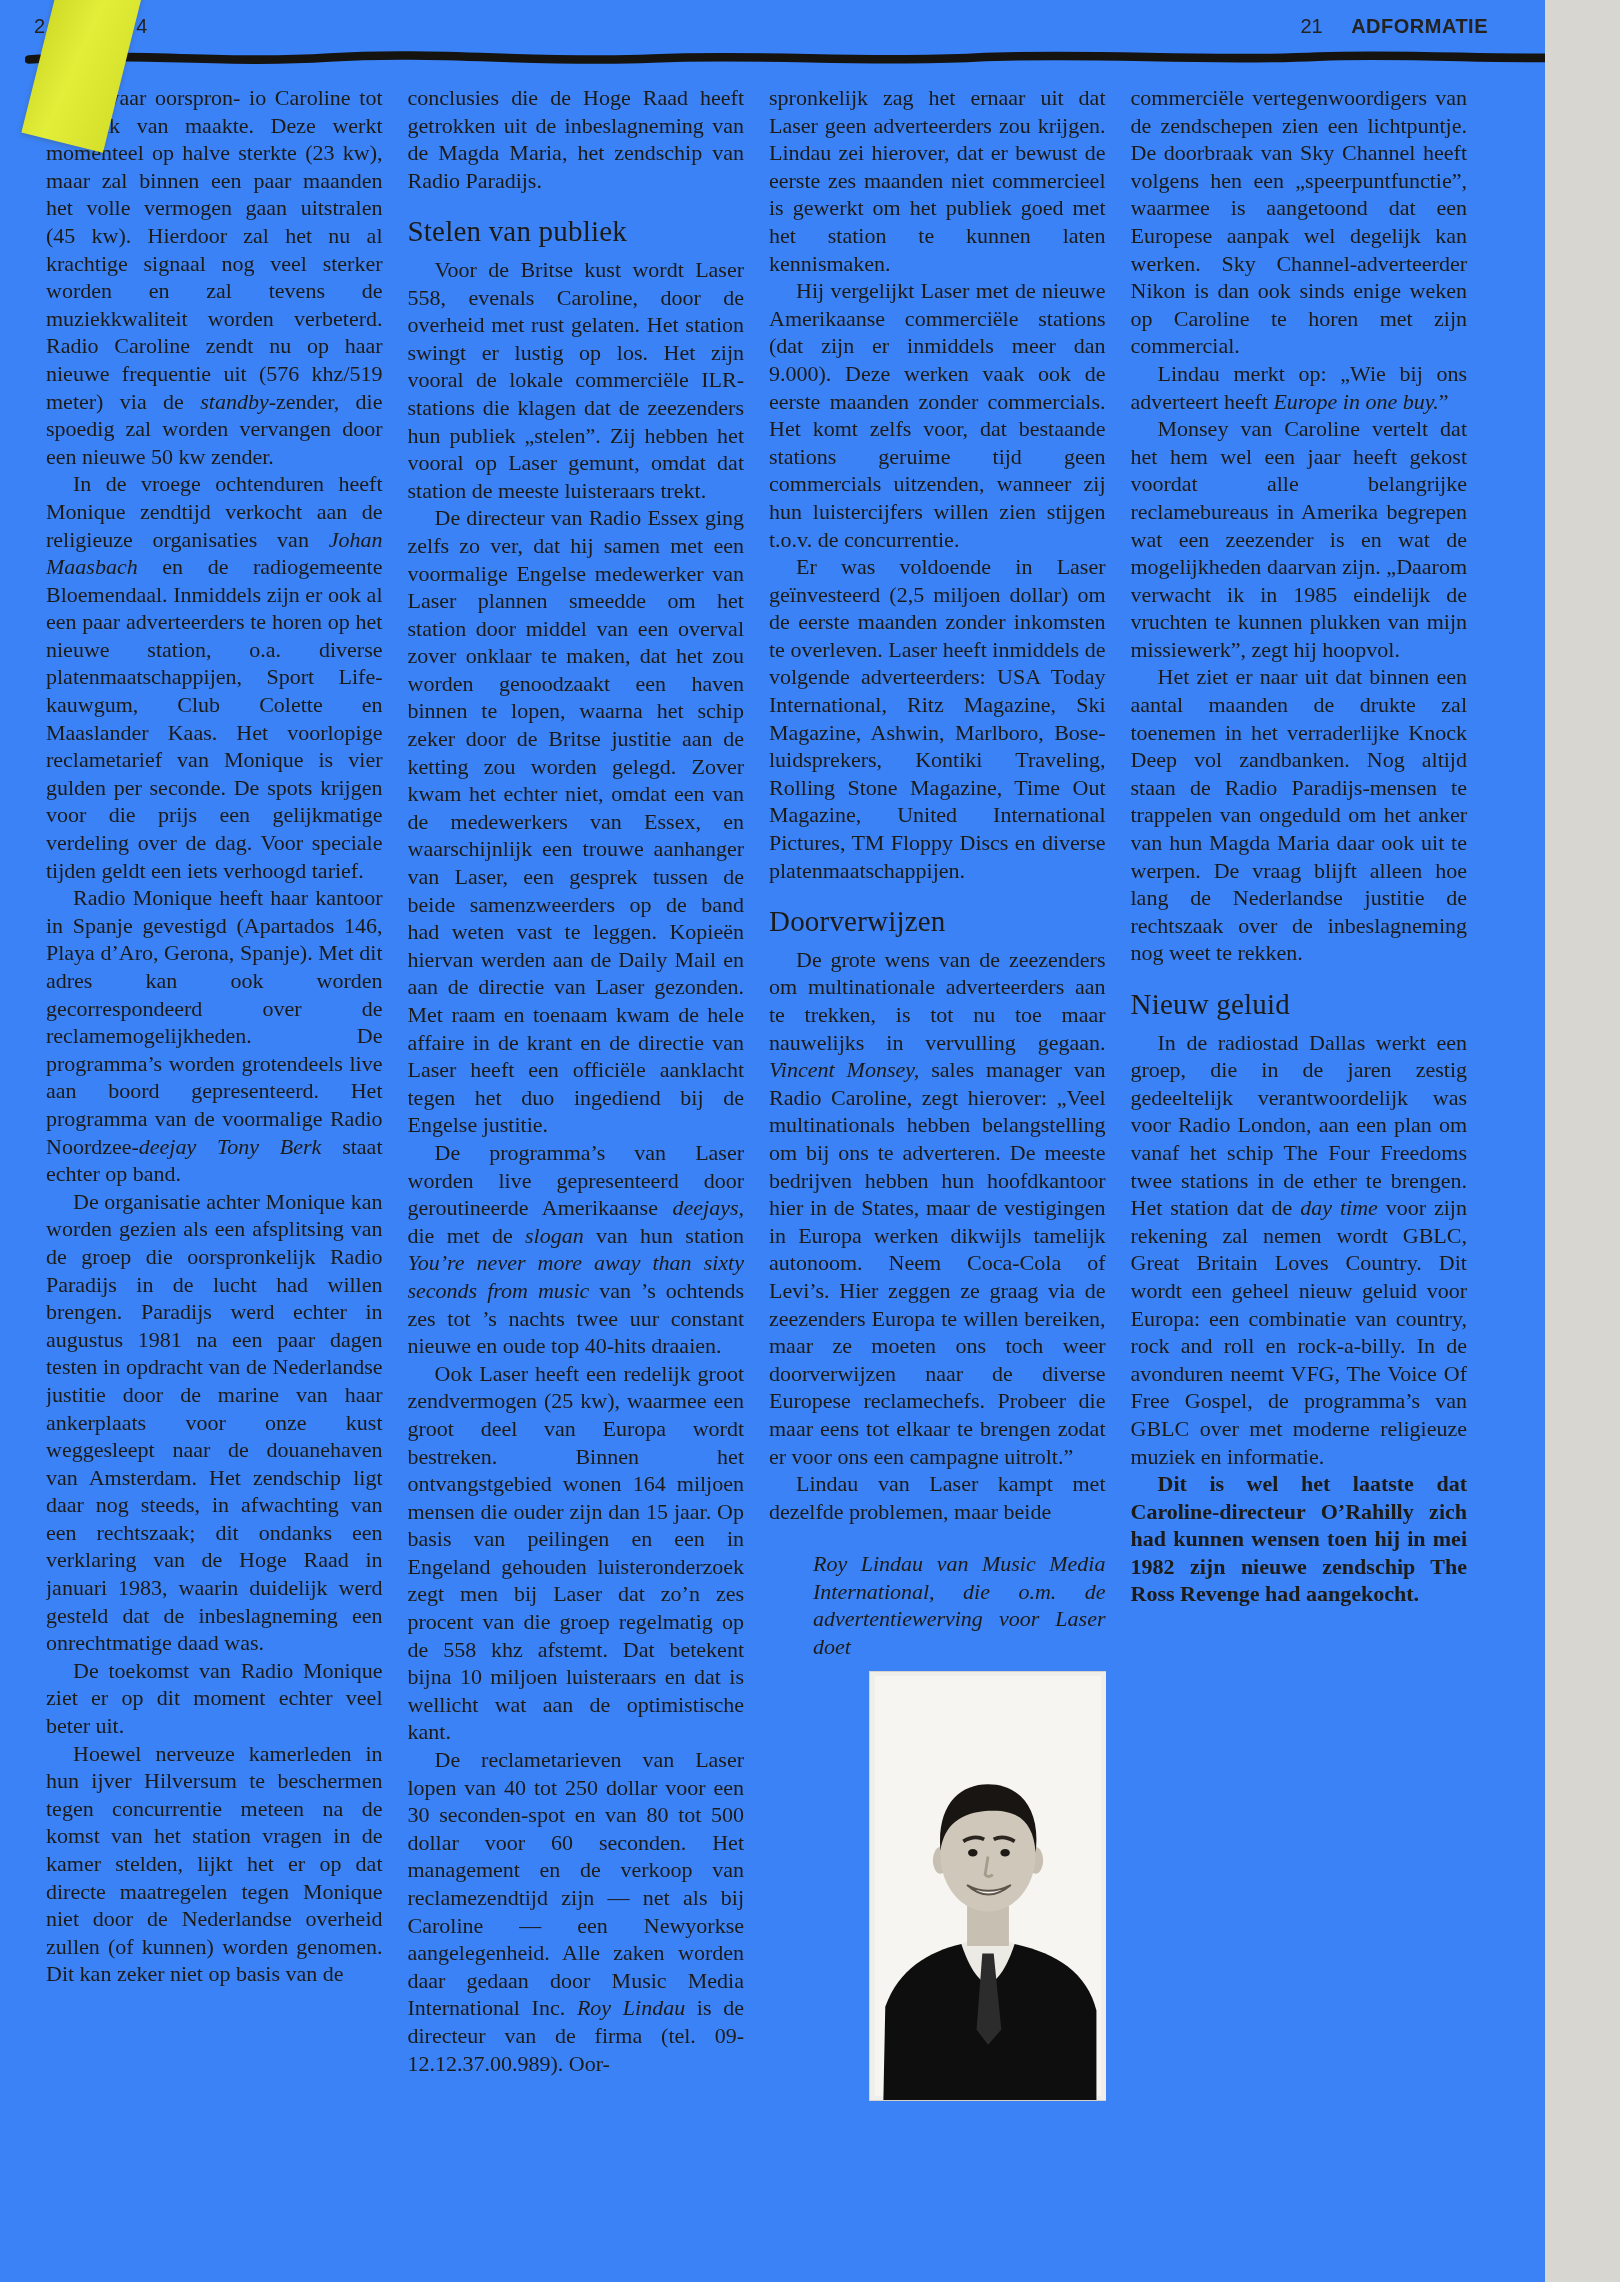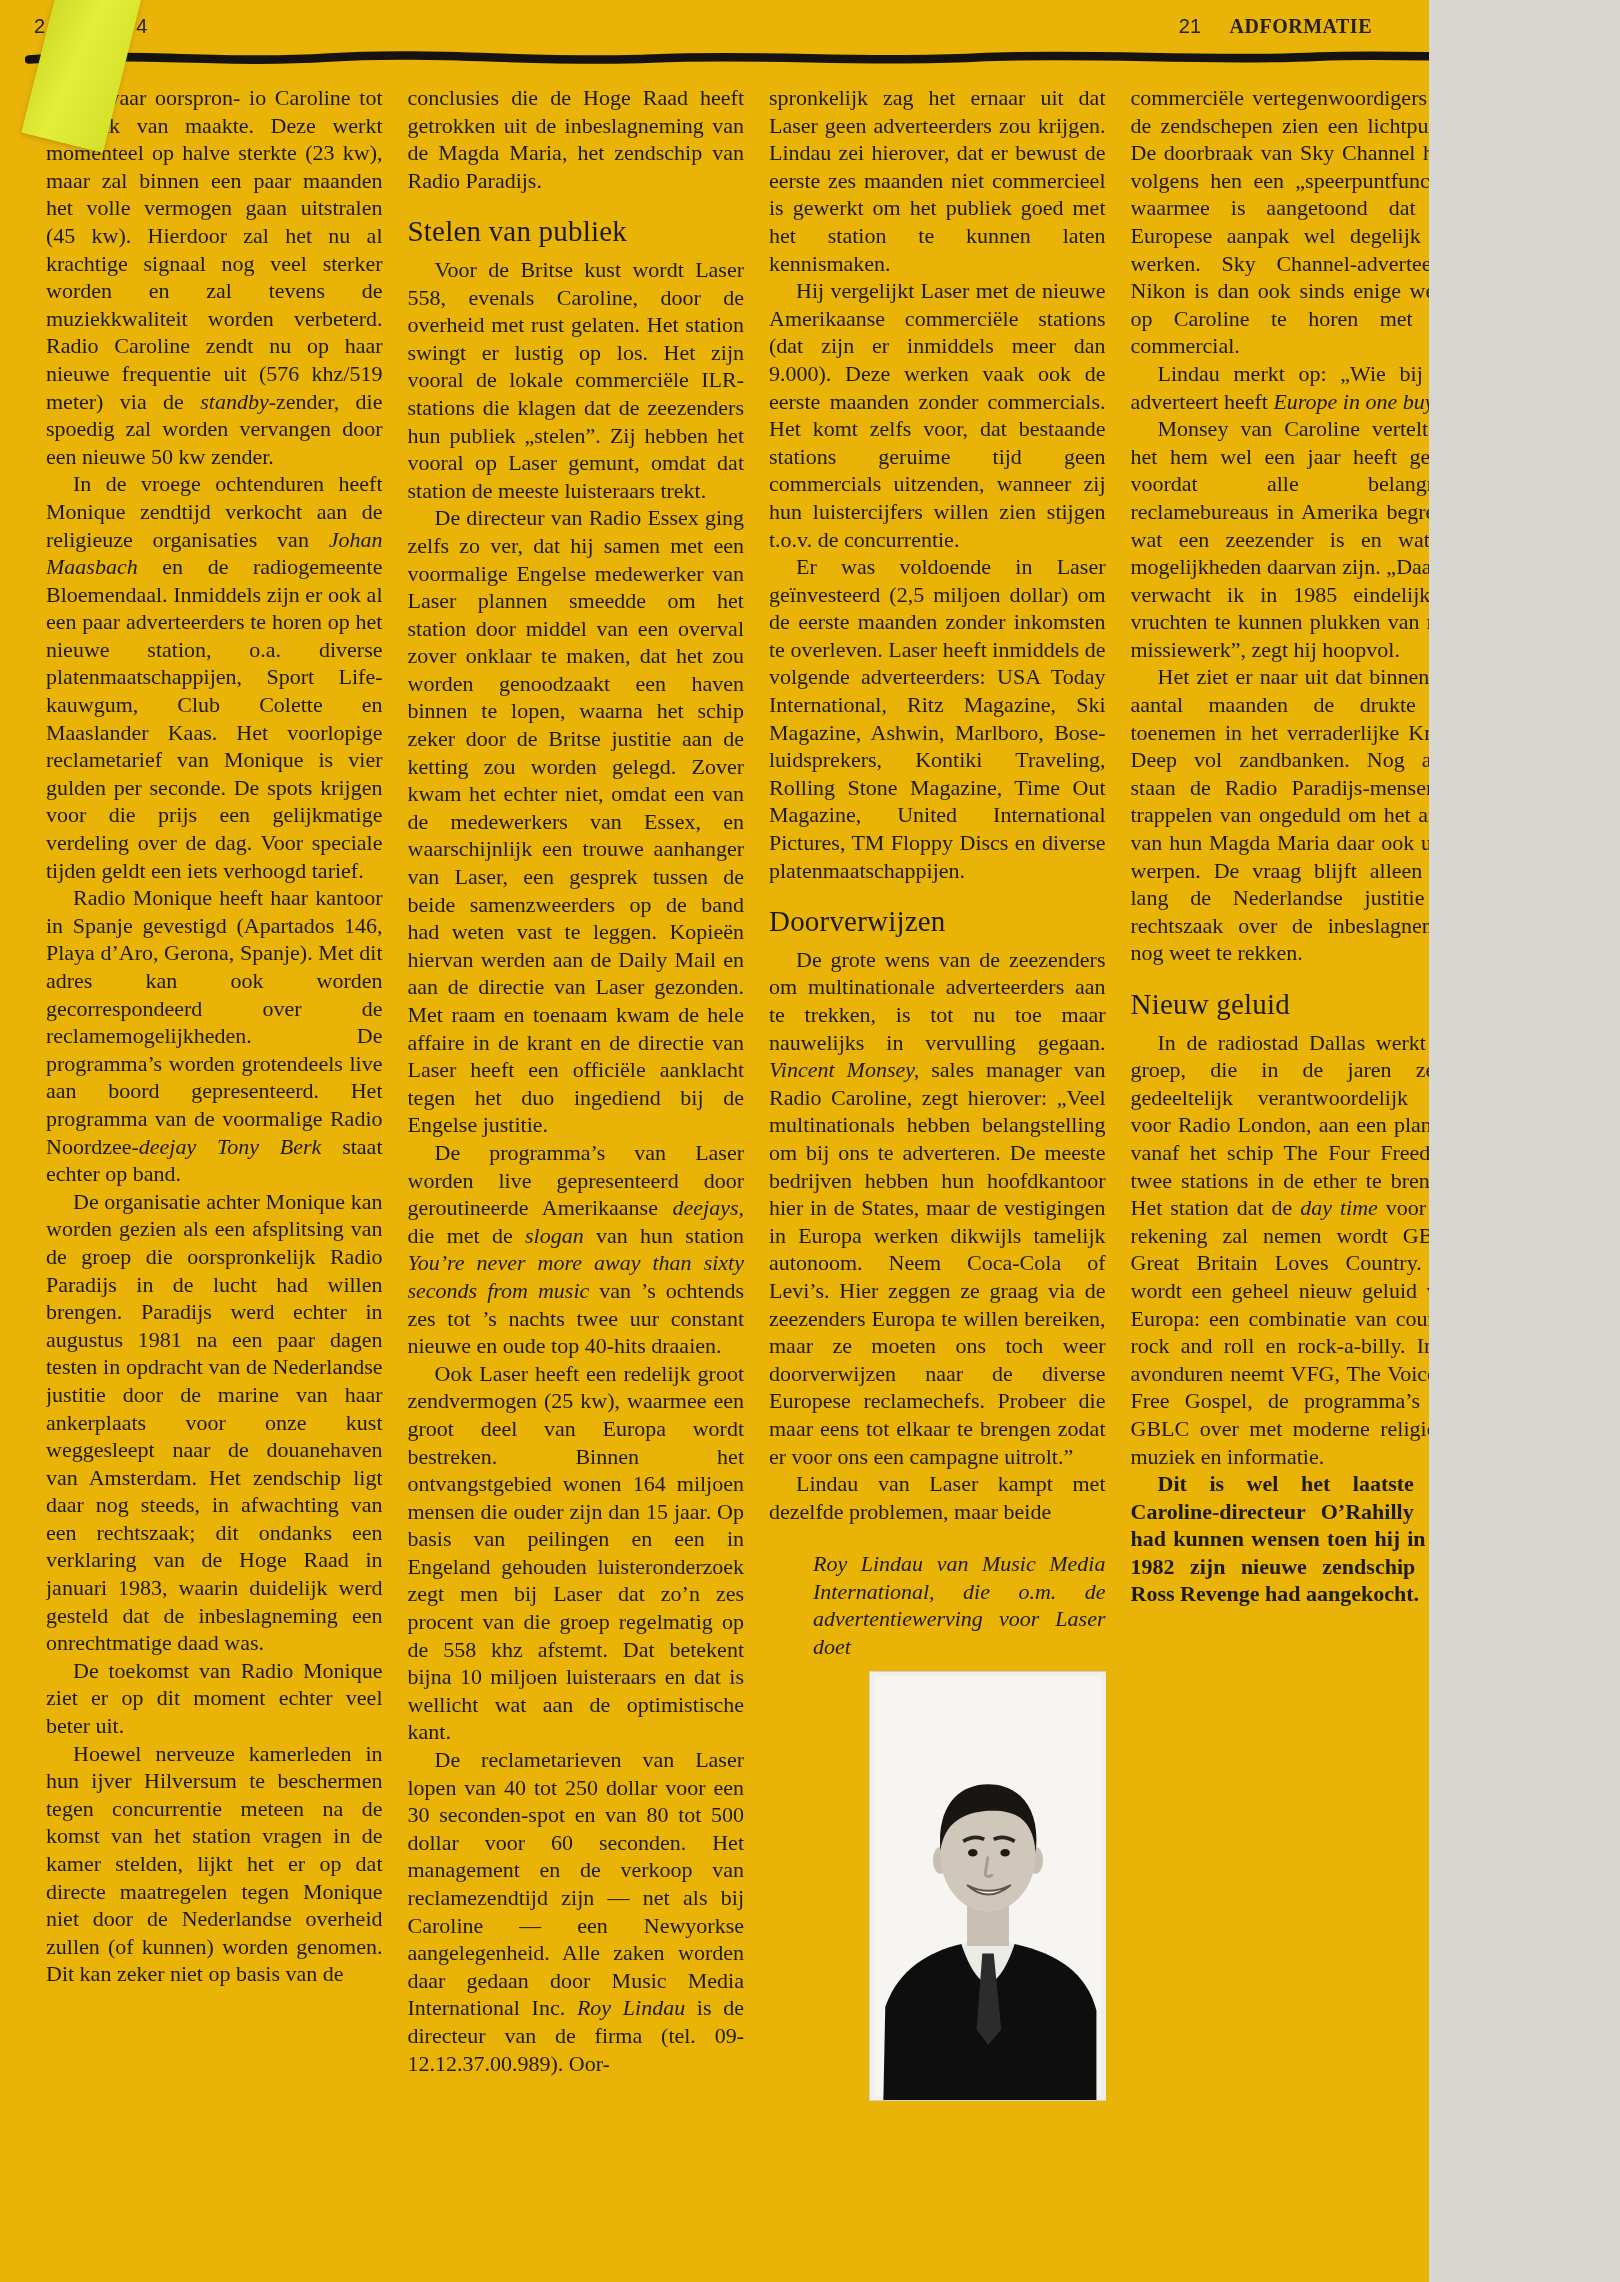--- a/index.html
+++ b/index.html
@@ -3,35 +3,35 @@
 <meta charset="utf-8">
 <style>
   html, body { margin: 0; padding: 0; }
   body {
     width: 1621px; height: 2283px;
     background: #d8d6d1;
     font-family: "Liberation Serif", serif;
   }
   .page {
     position: relative;
-    width: 1429px; height: 2283px;
-    background: #eab308;
+    width: 1545px; height: 2283px;
+    background: #3b82f6;
     overflow: hidden;
     color: #1c1b17;
   }
   
   .pagehead {
     position: absolute; top: 15px; left: 34px; right: 57px;
     display: flex; justify-content: space-between; align-items: baseline;
     font-family: "Liberation Sans", sans-serif;
     font-size: 20px; color: #232220;
   }
   .head-left .frag-b { margin-left: 91px; }
   .head-right { display: flex; gap: 28.5px; align-items: flex-start; }
-  .head-right .mag { font-weight: bold; letter-spacing: 0.5px; font-family: Liberation Serif, serif; }
+  .head-right .mag { font-weight: bold; letter-spacing: 0.5px; }
   
   .rule { position: absolute; top: 48px; left: 25px; }
   
   .cols {
     position: absolute; top: 84px; left: 46px;
     width: 1421px; height: 2191px;
     display: grid; grid-template-columns: repeat(4, 1fr); column-gap: 25px;
     overflow: hidden;
   }
   .col { overflow: hidden; }

